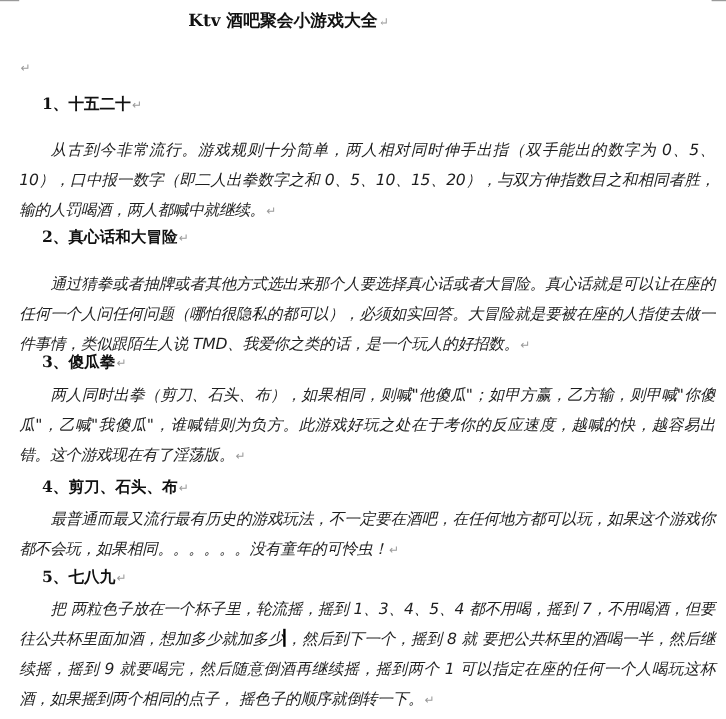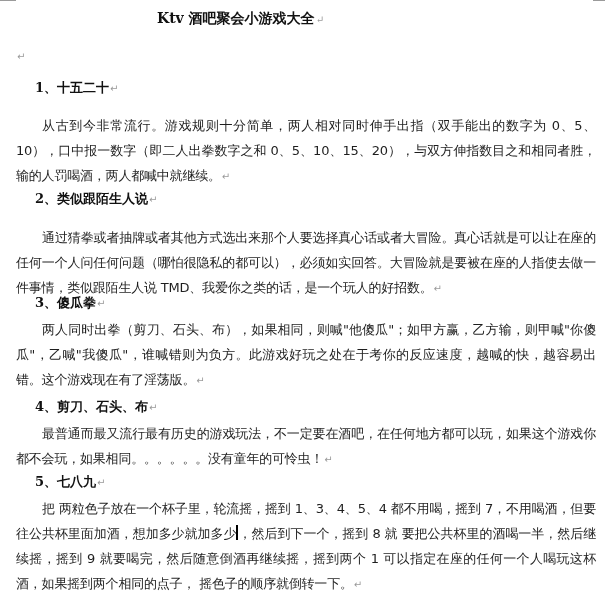--- a/index.html
+++ b/index.html
@@ -24,20 +24,21 @@
     line-height: 20px; color: #111;
     font-family: "DejaVu Sans", "Liberation Sans", sans-serif;
     margin-left: 19px;
   }
   .heading .num { font-family: "DejaVu Serif", "Liberation Serif", serif; }
   .para {
     position: absolute; left: 16px; width: 580px;
     font-size: 13px; line-height: 25px; color: #1e1e1e;
     text-indent: 26px; text-align: justify;
     letter-spacing: -0.2px;
+    font-style: italic;
   }
   .caret { display: inline-block; width: 2px; height: 15px; background: #000; vertical-align: -2px; }
 </style>
 </head>
 <body>
 
 <div class="corner-mark left"></div>
 <div class="corner-mark right"></div>
 
 <div class="page">
@@ -51,21 +52,21 @@
   </div>
 
   <div class="heading" style="top:78px">
     <span class="num">1</span><span>、</span><span>十五二十</span><span class="pilcrow">↵</span>
   </div>
   <div class="para" style="top:113px">
     <span>从古到今非常流行。游戏规则十分简单，两人相对同时伸手出指（双手能出的数字为 0、5、10），口中报一数字（即二人出拳数字之和 0、5、10、15、20），与双方伸指数目之和相同者胜，输的人罚喝酒，两人都喊中就继续。</span><span class="pilcrow">↵</span>
   </div>
 
   <div class="heading" style="top:189px">
-    <span class="num">2</span><span>、</span><span>类似跟陌生人说</span><span class="pilcrow">↵</span>
+    <span class="num">2</span><span>、</span><span>真心话和大冒险</span><span class="pilcrow">↵</span>
   </div>
   <div class="para" style="top:225px">
     <span>通过猜拳或者抽牌或者其他方式选出来那个人要选择真心话或者大冒险。真心话就是可以让在座的任何一个人问任何问题（哪怕很隐私的都可以），必须如实回答。大冒险就是要被在座的人指使去做一件事情，类似跟陌生人说 TMD、我爱你之类的话，是一个玩人的好招数。</span><span class="pilcrow">↵</span>
   </div>
 
   <div class="heading" style="top:293px">
     <span class="num">3</span><span>、</span><span>傻瓜拳</span><span class="pilcrow">↵</span>
   </div>
   <div class="para" style="top:317px">
     <span>两人同时出拳（剪刀、石头、布），如果相同，则喊"他傻瓜"；如甲方赢，乙方输，则甲喊"你傻瓜"，乙喊"我傻瓜"，谁喊错则为负方。此游戏好玩之处在于考你的反应速度，越喊的快，越容易出错。这个游戏现在有了淫荡版。</span><span class="pilcrow">↵</span>

